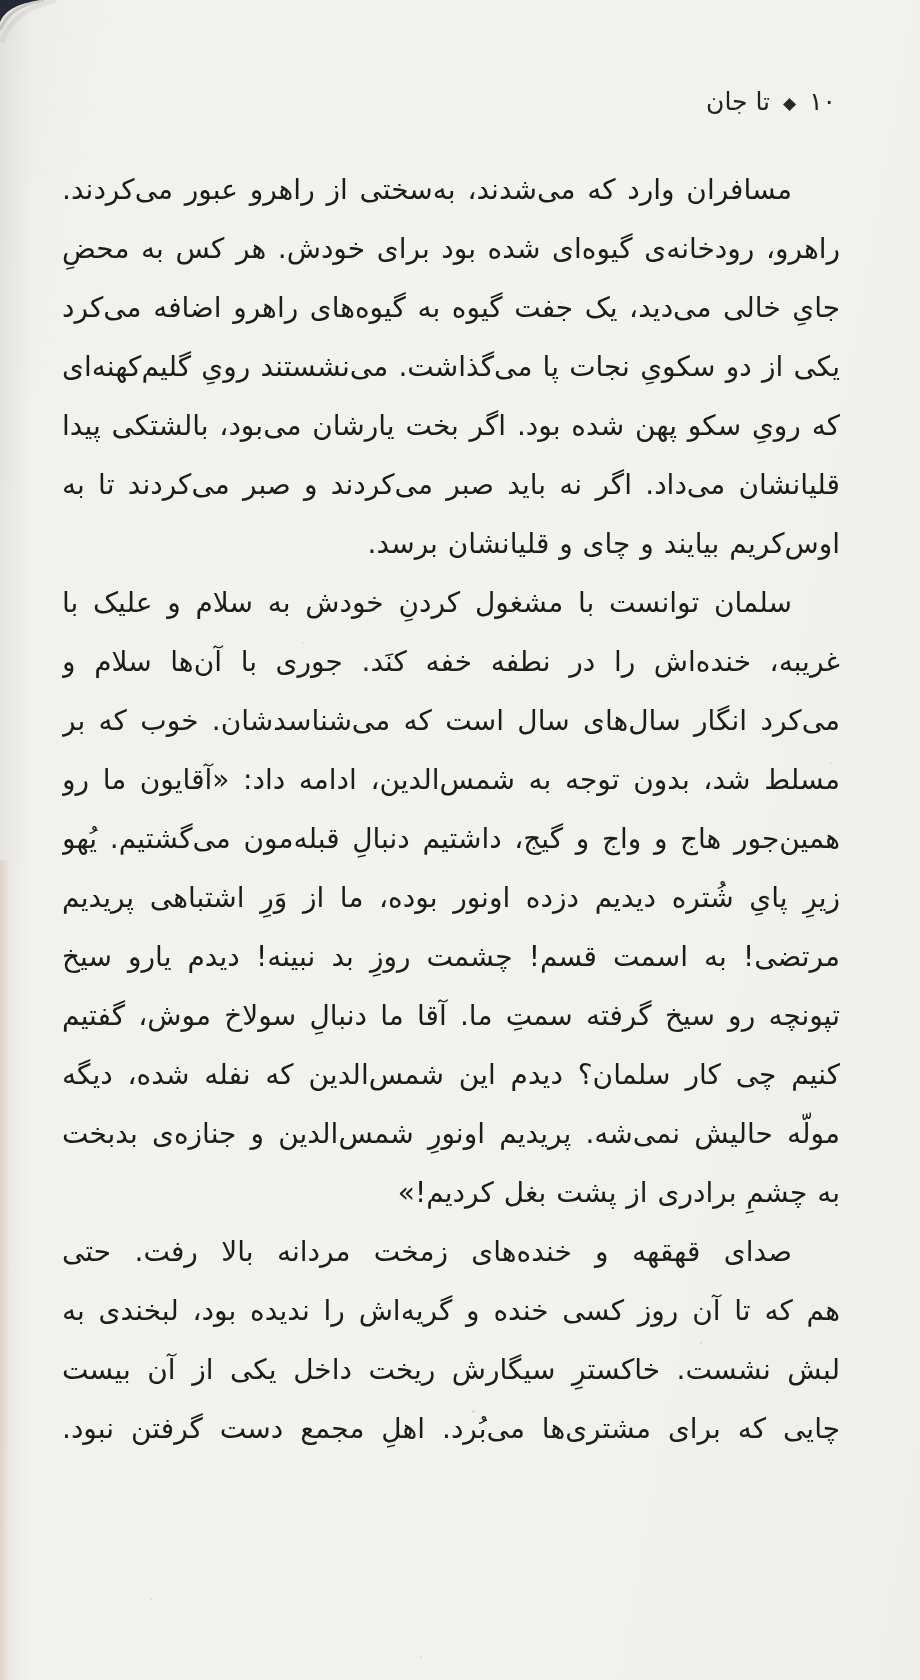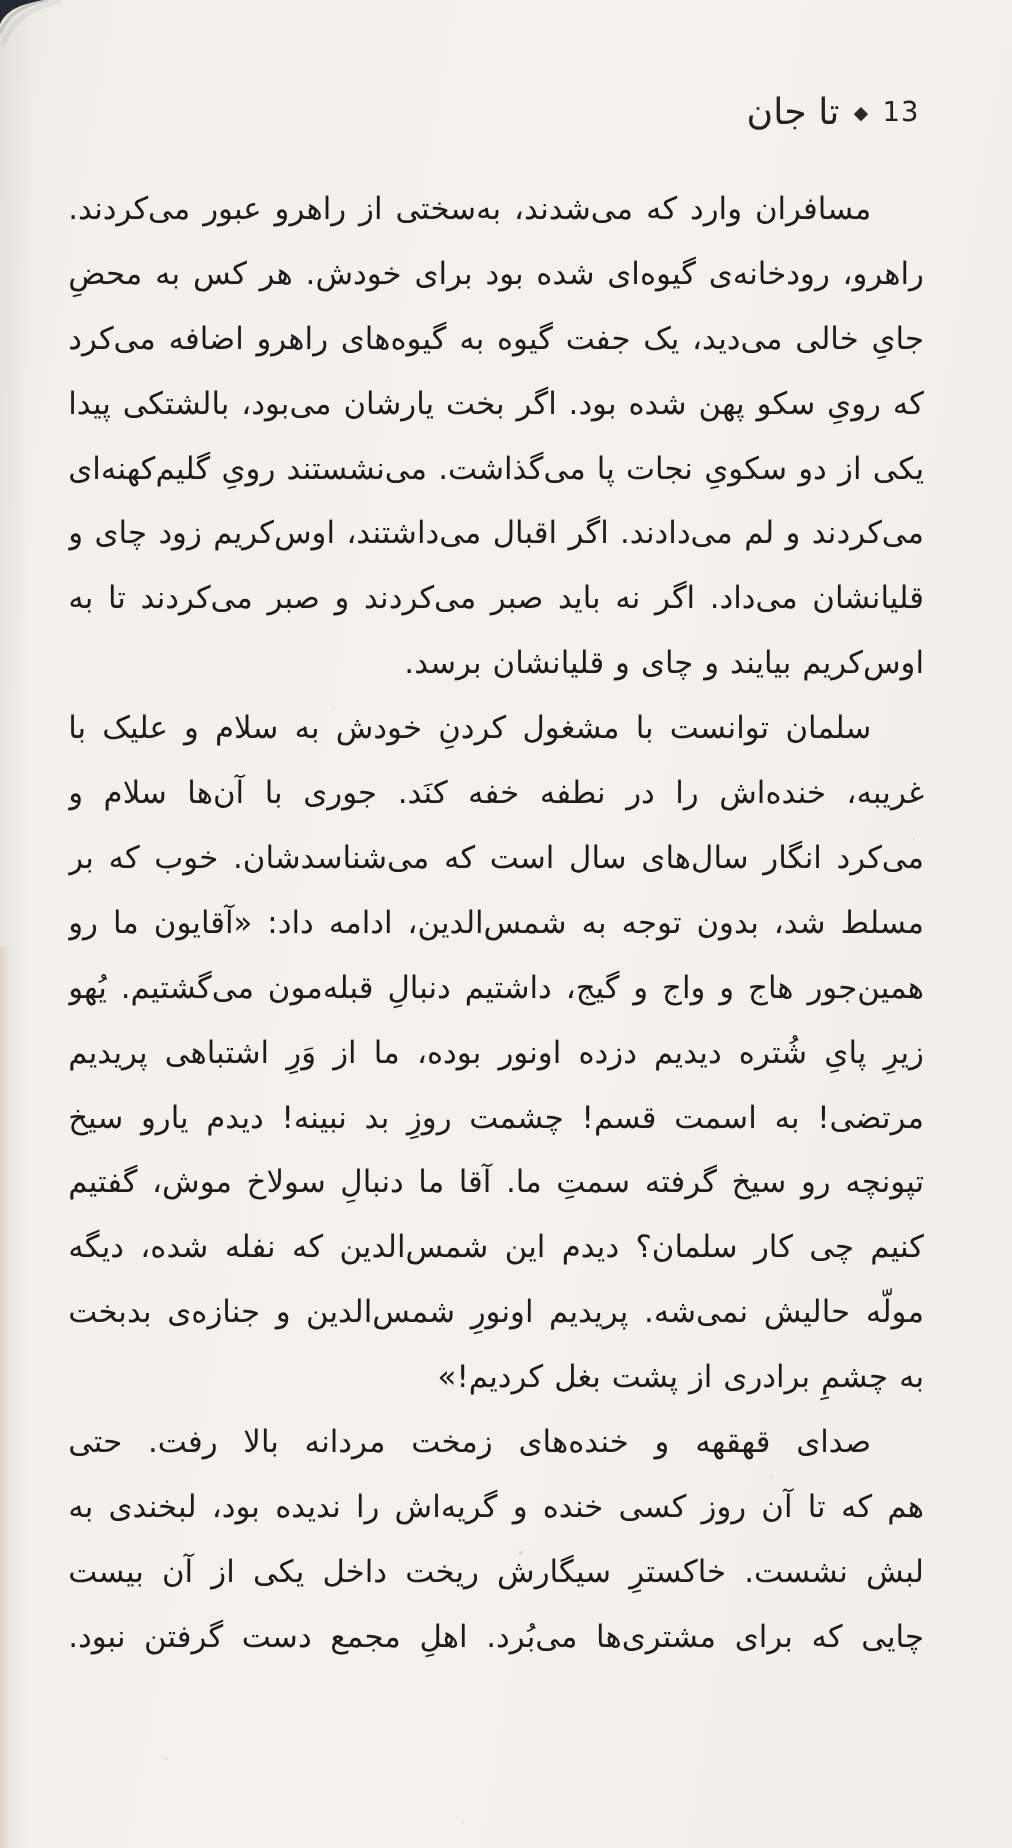--- a/index.html
+++ b/index.html
@@ -27,21 +27,21 @@
   
   .header{
     position:absolute;top:84px;right:84px;
     display:flex;align-items:center;gap:13px;
     color:#23221f;font-size:24px;line-height:36px;
   }
   .header .num{font-size:25px;letter-spacing:1px;}
   .header .diamond{
     font-size:17px;line-height:1;transform:translateY(1px);color:#2a2925;
   }
-  .header .title{font-size:33px;}
+  .header .title{font-size:25px;}
   
   .text-block{
     position:absolute;top:160px;right:80px;width:778px;
     color:#1d1c1a;font-size:28px;line-height:59px;
     text-rendering:optimizeLegibility;
   }
   .line{
     height:59px;overflow:hidden;
     text-align:justify;text-align-last:justify;
     word-spacing:1px;
@@ -59,32 +59,31 @@
   <div class="edge-shade"></div>
   <div class="edge-tint"></div>
 
   <svg class="corner" width="120" height="90" viewBox="0 0 120 90" aria-hidden="true">
     <path d="M0,0 L40,0 C18,4 6,9 0,22 Z" fill="#232a32"></path>
     <path d="M44,0 C20,5 7,13 0,30" stroke="rgba(60,60,60,0.18)" stroke-width="3" fill="none"></path>
     <path d="M56,0 C28,7 10,18 2,42" stroke="rgba(60,60,60,0.07)" stroke-width="5" fill="none"></path>
   </svg>
 
   <div class="header">
-    <span class="num">13</span>
+    <span class="num">۱۰</span>
     <span class="diamond">◆</span>
     <span class="title">تا جان</span>
   </div>
 
   <div class="text-block">
       <div class="line para-first">مسافران وارد که می‌شدند، به‌سختی از راهرو عبور می‌کردند. چون</div>
       <div class="line">راهرو، رودخانه‌ی گیوه‌ای شده بود برای خودش. هر کس به محضِ آن‌که</div>
       <div class="line">جایِ خالی می‌دید، یک جفت گیوه به گیوه‌های راهرو اضافه می‌کرد و به</div>
+      <div class="line">یکی از دو سکویِ نجات پا می‌گذاشت. می‌نشستند رویِ گلیم‌کهنه‌ای</div>
       <div class="line">که رویِ سکو پهن شده بود. اگر بخت یارشان می‌بود، بالشتکی پیدا</div>
-      <div class="line">یکی از دو سکویِ نجات پا می‌گذاشت. می‌نشستند رویِ گلیم‌کهنه‌ای</div>
-      <div class="line">می‌کردند و لم می‌دادند. اگر اقبال می‌داشتند، اوس‌کریم زود چای و</div>
       <div class="line">قلیانشان می‌داد. اگر نه باید صبر می‌کردند و صبر می‌کردند تا به چشمِ</div>
       <div class="line para-last">اوس‌کریم بیایند و چای و قلیانشان برسد.</div>
       <div class="line para-first">سلمان توانست با مشغول کردنِ خودش به سلام و علیک با مسافرانِ</div>
       <div class="line">غریبه، خنده‌اش را در نطفه خفه کنَد. جوری با آن‌ها سلام و احوال‌پرسی</div>
       <div class="line">می‌کرد انگار سال‌های سال است که می‌شناسدشان. خوب که بر خودش</div>
       <div class="line">مسلط شد، بدون توجه به شمس‌الدین، ادامه داد: «آقایون ما رو می‌گی</div>
       <div class="line">همین‌جور هاج و واج و گیج، داشتیم دنبالِ قبله‌مون می‌گشتیم. یُهو از</div>
       <div class="line">زیرِ پایِ شُتره دیدیم دزده اونور بوده، ما از وَرِ اشتباهی پریدیم پایین! آقا</div>
       <div class="line">مرتضی! به اسمت قسم! چشمت روزِ بد نبینه! دیدم یارو سیخ وایساده،</div>
       <div class="line">تپونچه رو سیخ گرفته سمتِ ما. آقا ما دنبالِ سولاخ موش، گفتیم چی کار</div>

